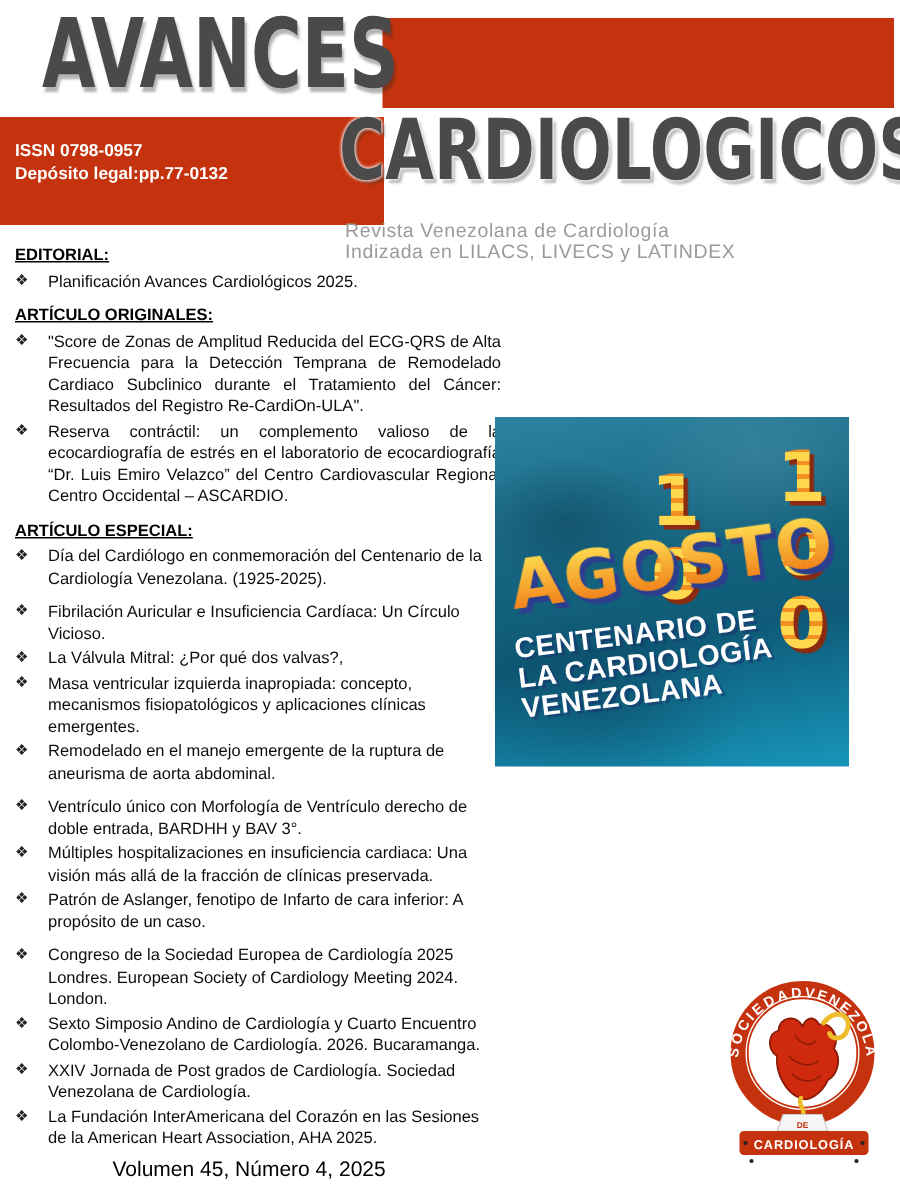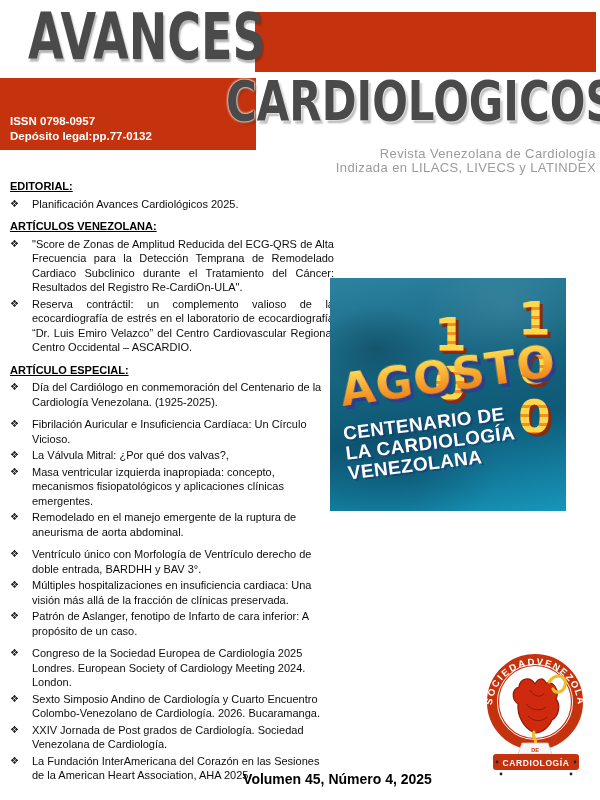--- a/index.html
+++ b/index.html
@@ -10,35 +10,35 @@
   .abs{position:absolute;}
 
   
   .top-red-block{left:255px;top:12px;width:341px;height:60px;background:#c5330e;}
   .title-avances{
     left:28px;top:4px;z-index:2;font-family:"DejaVu Sans","Liberation Sans",sans-serif;
     font-size:64px;font-weight:bold;color:#4a4a4a;line-height:1.05;white-space:nowrap;
     transform:scaleX(0.72);transform-origin:0 0;
     text-shadow:2px 3px 2px rgba(40,40,40,0.35);
   }
-  .issn-band{left:0;top:78px;width:256px;height:72px;background:#c5330e;box-sizing:border-box;padding:36px 0 0 10px;}
+  .issn-band{left:0;top:78px;width:256px;height:72px;background:#c5330e;box-sizing:border-box;padding:16px 0 0 10px;}
   .issn-band div{color:#ffffff;font-weight:bold;font-size:11.5px;line-height:15px;white-space:nowrap;}
   .title-cardiologicos{
     left:226px;top:70px;z-index:2;font-family:"DejaVu Sans","Liberation Sans",sans-serif;
     font-size:56px;font-weight:bold;color:#4a4a4a;line-height:1.1;white-space:nowrap;
     transform:scaleX(0.75);transform-origin:0 0;
     text-shadow:0 0 3px #fff,0 0 3px #fff,3px 3px 2px rgba(40,40,40,0.35);
   }
-  .tagline{left:230px;top:147px;width:366px;text-align:right;color:#9b9b9b;
+  .tagline{left:230px;top:147px;width:366px;text-align:left;color:#9b9b9b;
     font-size:13px;line-height:13.5px;letter-spacing:0.4px;white-space:nowrap;}
 
   
   .toc{left:10px;top:163px;width:324px;font-size:11px;line-height:14.5px;color:#0d0d0d;}
   .toc-section{margin-top:8px;}
-  .toc-section:first-child{margin-top:16px;}
+  .toc-section:first-child{margin-top:0;}
   .toc-heading{margin:0 0 3px 0;font-size:11px;font-weight:bold;text-decoration:underline;color:#000;}
   .toc-item{display:flex;margin:0 0 2px 0;}
   .toc-item .bullet{flex:0 0 14px;width:14px;font-size:10px;margin-right:8px;color:#222;}
   .toc-item .item-text{flex:1;}
   .toc-section.justify .item-text{text-align:justify;}
 
   
   .promo{
     left:330px;top:278px;width:236px;height:233px;overflow:hidden;
     background:
@@ -70,22 +70,22 @@
   .promo-caption{
     left:12px;top:146px;z-index:3;transform:rotate(-7deg);transform-origin:0 0;
     color:#ffffff;font-weight:bold;font-size:19px;line-height:20px;letter-spacing:0.4px;
     white-space:nowrap;text-shadow:2px 2px 0 rgba(26,47,110,0.5);
   }
 
   
   .logo{left:486px;top:650px;width:100px;height:128px;}
 
   
-  .volume-footer{left:75px;top:771px;right:0;text-align:center;
-    font-size:14px;font-weight:bold;color:#000;}
+  .volume-footer{left:75px;top:771px;right:0;text-align:left;
+    font-size:14px;font-weight:normal;color:#000;}
 </style>
 </head>
 <body>
 
 <div class="abs top-red-block"></div>
 <div class="abs title-avances">AVANCES</div>
 
 <div class="abs issn-band">
   <div>ISSN 0798-0957</div>
   <div>Depósito legal:pp.77-0132</div>
@@ -99,21 +99,21 @@
 
 <div class="abs toc">
     <section class="toc-section">
       <h2 class="toc-heading">EDITORIAL:</h2>
       <div class="toc-item">
         <span class="bullet">❖</span>
         <span class="item-text">Planificación Avances Cardiológicos 2025.</span>
       </div>
     </section>
     <section class="toc-section justify">
-      <h2 class="toc-heading">ARTÍCULOS VENEZOLANA:</h2>
+      <h2 class="toc-heading">ARTÍCULO ORIGINALES:</h2>
       <div class="toc-item">
         <span class="bullet">❖</span>
         <span class="item-text">"Score de Zonas de Amplitud Reducida del ECG-QRS de Alta Frecuencia para la Detección Temprana de Remodelado Cardiaco Subclinico durante el Tratamiento del Cáncer: Resultados del Registro Re-CardiOn-ULA".</span>
       </div>
       <div class="toc-item">
         <span class="bullet">❖</span>
         <span class="item-text">Reserva contráctil: un complemento valioso de la ecocardiografía de estrés en el laboratorio de ecocardiografía “Dr. Luis Emiro Velazco” del Centro Cardiovascular Regional Centro Occidental – ASCARDIO.</span>
       </div>
     </section>
     <section class="toc-section">

